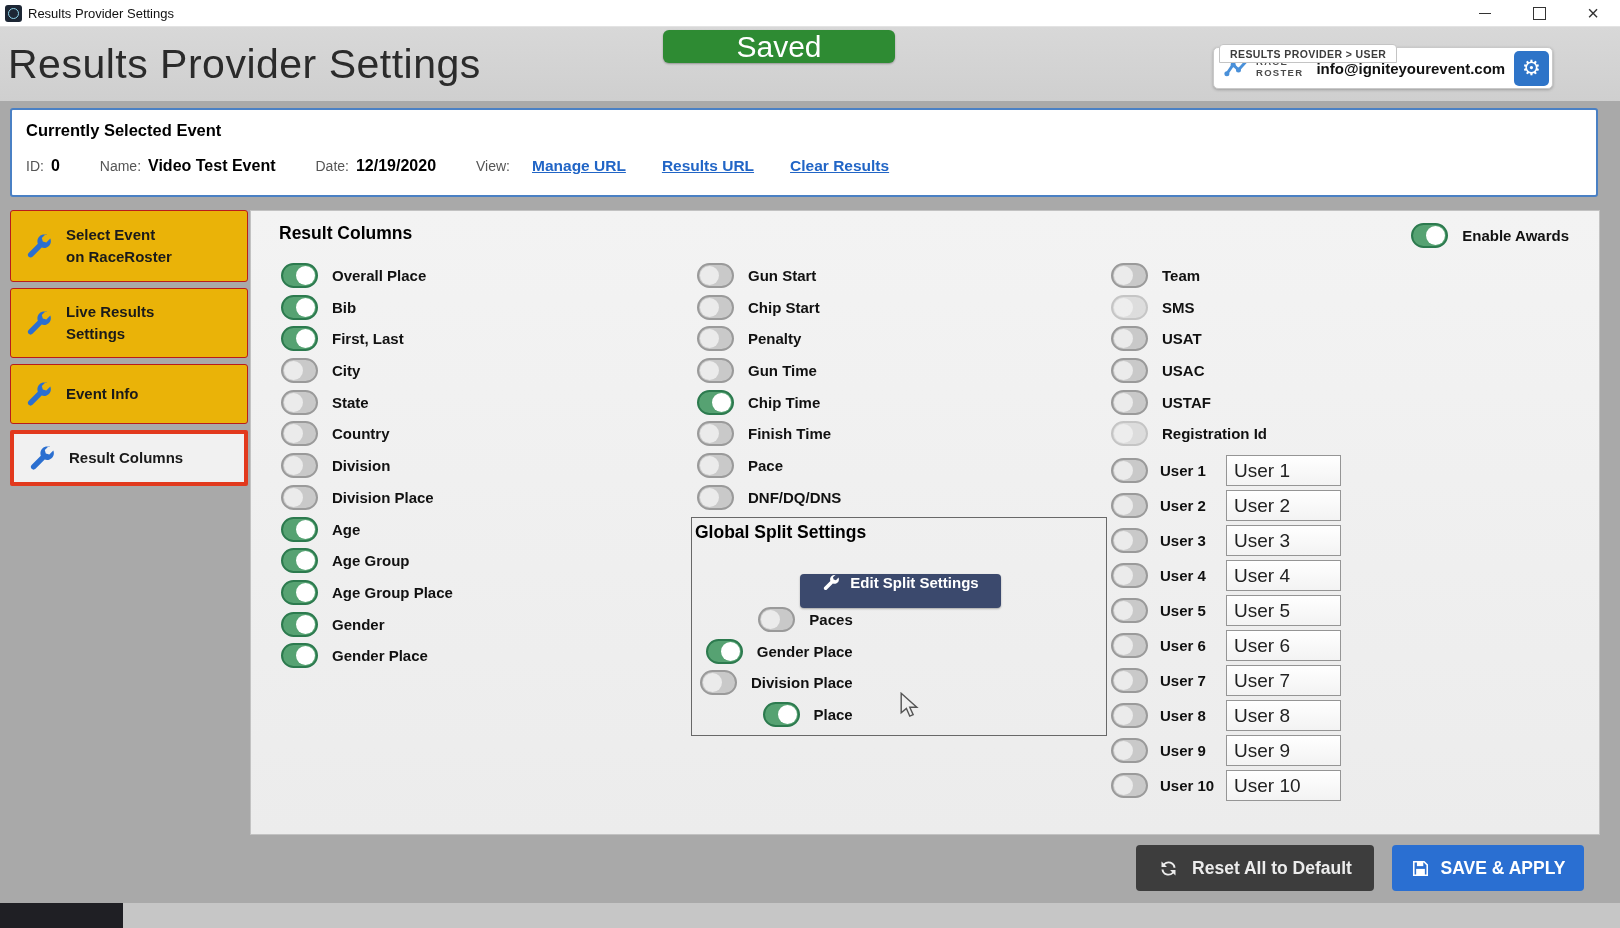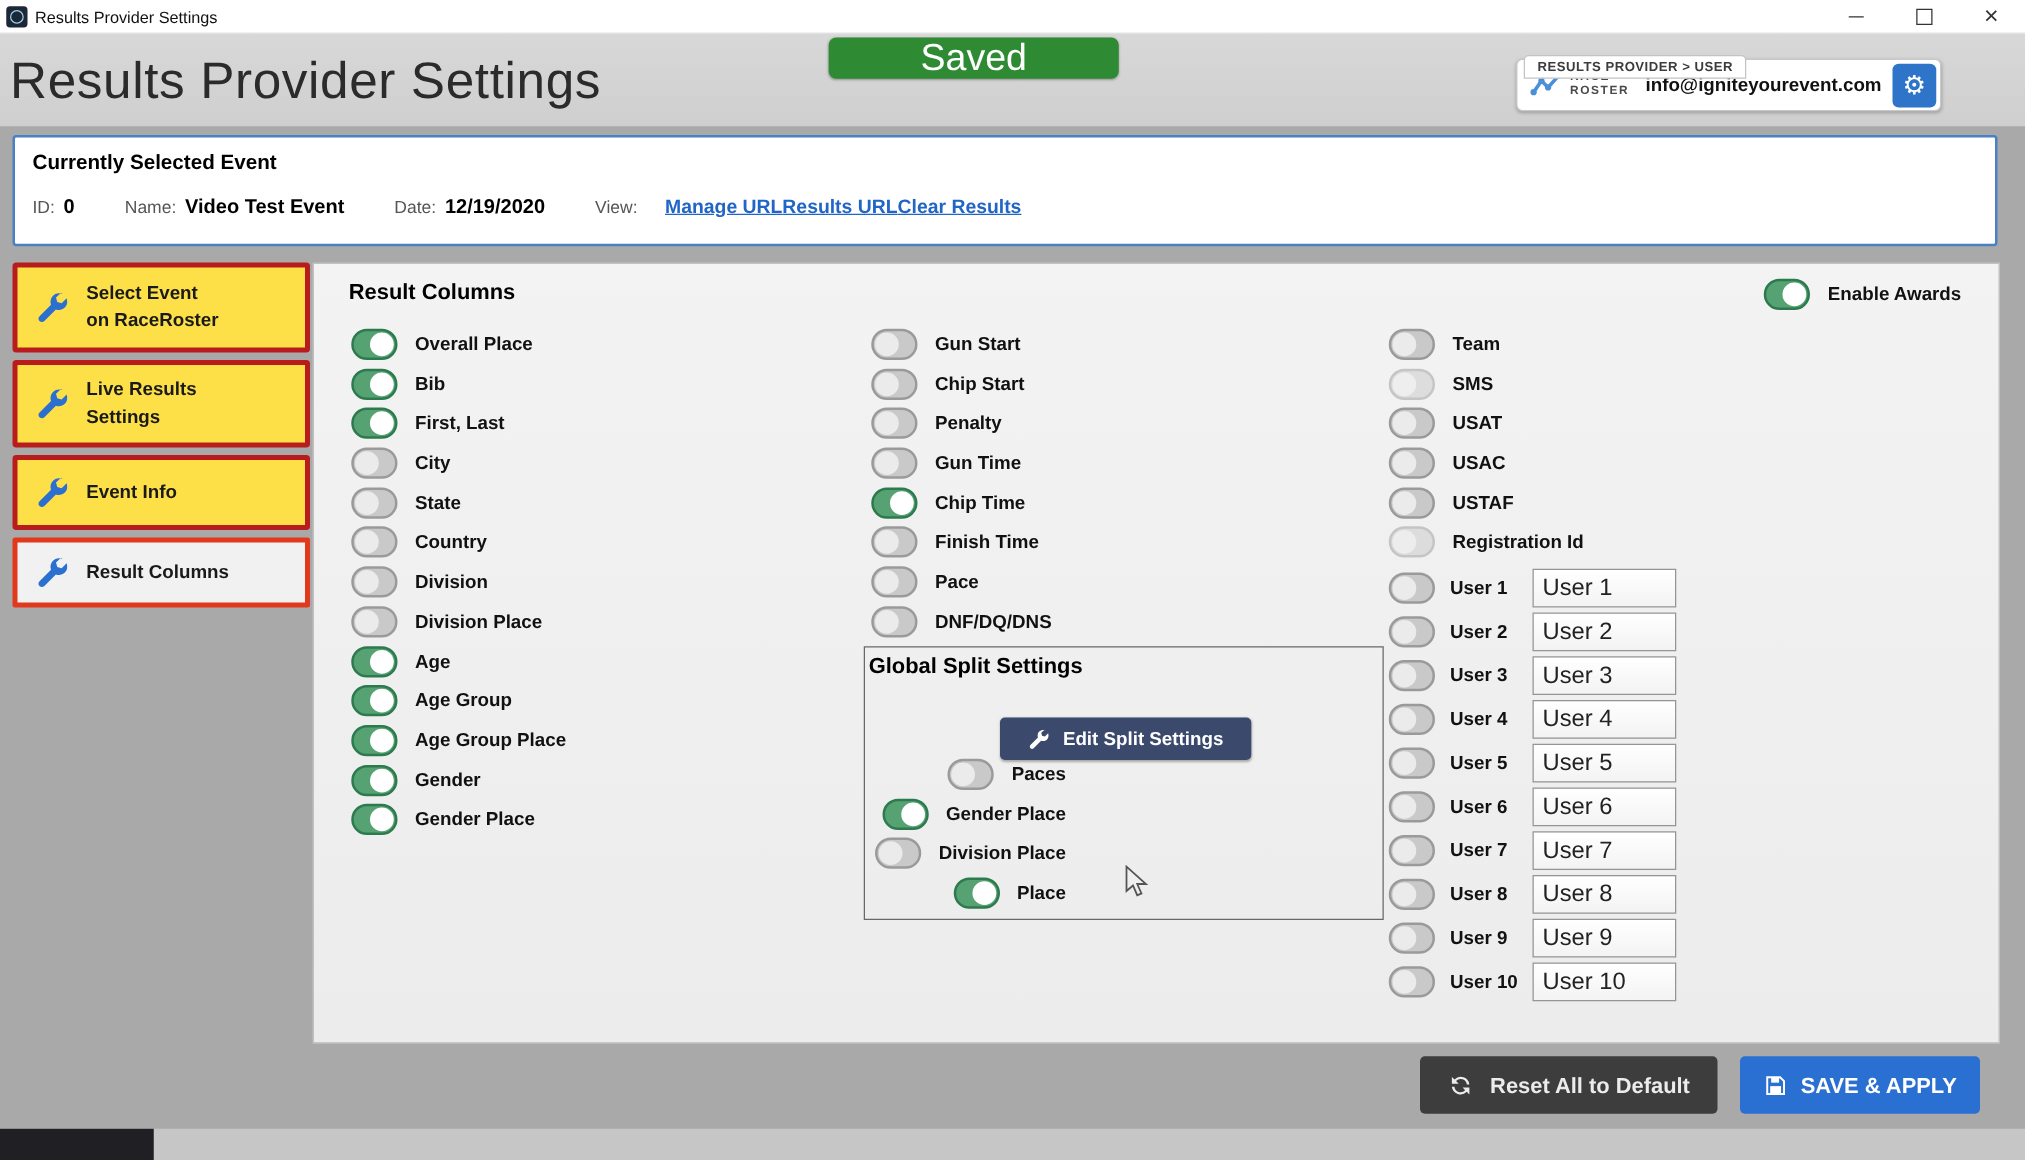--- a/index.html
+++ b/index.html
@@ -43,25 +43,25 @@
   .gear-btn{margin-left:auto;width:35px;height:35px;background:#2e74c8;border-radius:5px;
     color:#fff;font-size:21px;display:flex;align-items:center;justify-content:center;cursor:pointer;}
   
   .event{position:absolute;left:10px;top:108px;width:1584px;height:85px;background:#fff;
     border:2px solid #4a80c4;border-radius:3px;}
   .event h1{margin:0;position:absolute;left:14px;top:11px;font-size:16.5px;font-weight:800;color:#000;}
   .event-row{position:absolute;left:14px;top:47px;display:flex;align-items:baseline;}
   .ev-lab{font-size:14px;color:#555;}
   .ev-val{font-size:16px;font-weight:800;color:#000;margin-left:7px;}
   .ev-group{margin-right:40px;display:flex;align-items:baseline;}
-  .ev-links{display:flex;align-items:baseline;}
+  .ev-links{display:flex;gap:36px;align-items:baseline;}
   .ev-link{font-size:15.5px;font-weight:700;color:#2165c6;text-decoration:underline;cursor:pointer;}
   
   .sidebar{position:absolute;left:10px;top:210px;width:238px;display:flex;flex-direction:column;gap:6px;}
-  .side-item{background:#fde047;border:4px solid #b91c1c;border-radius:3px;display:flex;
+  .side-item{background:#eab308;border:1px solid #b91c1c;border-radius:3px;display:flex;
     align-items:center;gap:15px;padding-left:14px;box-sizing:border-box;cursor:pointer;}
   .side-item.active{background:#f1f1f1;border:4px solid #e2391d;border-radius:2px;}
   .side-lbl{font-size:15px;font-weight:600;color:#1a1a1a;line-height:1.45;}
   .wrench{flex:none;}
   
   .main{position:absolute;left:250px;top:210px;width:1350px;height:625px;
     background:linear-gradient(#f3f3f3,#ececec);border:1px solid #c2c2c2;box-sizing:border-box;}
   .main-h{position:absolute;left:28px;top:12px;font-size:17.5px;font-weight:800;color:#000;}
   .awards{position:absolute;top:12px;right:30px;display:flex;align-items:center;gap:14px;}
   .col{position:absolute;display:flex;flex-direction:column;}
@@ -73,21 +73,21 @@
   .tgl.on{background:#56a272;border:2px solid #2c7a4e;}
   .tgl.on::after{content:"";position:absolute;right:1px;top:1px;width:19px;height:19px;border-radius:50%;background:#fff;}
   .tgl.off{background:#c9c9c9;border:2px solid #9a9a9a;}
   .tgl.off::after{content:"";position:absolute;left:1px;top:1px;width:19px;height:19px;border-radius:50%;background:#ebebeb;}
   .tgl.muted{opacity:.5;}
   .tlabel{font-size:15px;font-weight:600;color:#111;margin-left:14px;white-space:nowrap;}
   
   .split{position:absolute;left:440px;top:306px;width:416px;height:219px;border:1px solid #686868;box-sizing:border-box;}
   .split-h{position:absolute;left:3px;top:4px;font-size:17.5px;font-weight:800;color:#000;}
   .split-btn{position:absolute;left:108px;top:56px;width:201px;height:34px;background:#3b496d;
-    border-radius:4px;color:#fff;font-size:15px;font-weight:700;display:flex;align-items:center;
+    border-radius:4px;color:#fff;font-size:15px;font-weight:700;display:flex;
     justify-content:center;gap:11px;cursor:pointer;box-shadow:0 1px 2px rgba(0,0,0,.3);}
   .split-toggles{position:absolute;left:8px;top:89px;display:flex;flex-direction:column;align-items:flex-end;}
   
   .users{position:absolute;left:860px;top:243px;display:flex;flex-direction:column;}
   .urow{display:flex;align-items:center;height:33px;margin-bottom:2px;}
   .ulabel{font-size:15px;font-weight:700;color:#111;margin-left:12px;width:62px;white-space:nowrap;}
   .uinput{width:106px;height:29px;border:1px solid #959595;background:linear-gradient(#fff,#f3f3f3);
     font-family:inherit;font-size:19px;color:#222;padding:0 0 0 7px;margin-left:4px;}
   
   .btn-reset{position:absolute;left:1136px;top:845px;width:238px;height:46px;background:#3d3d3d;

